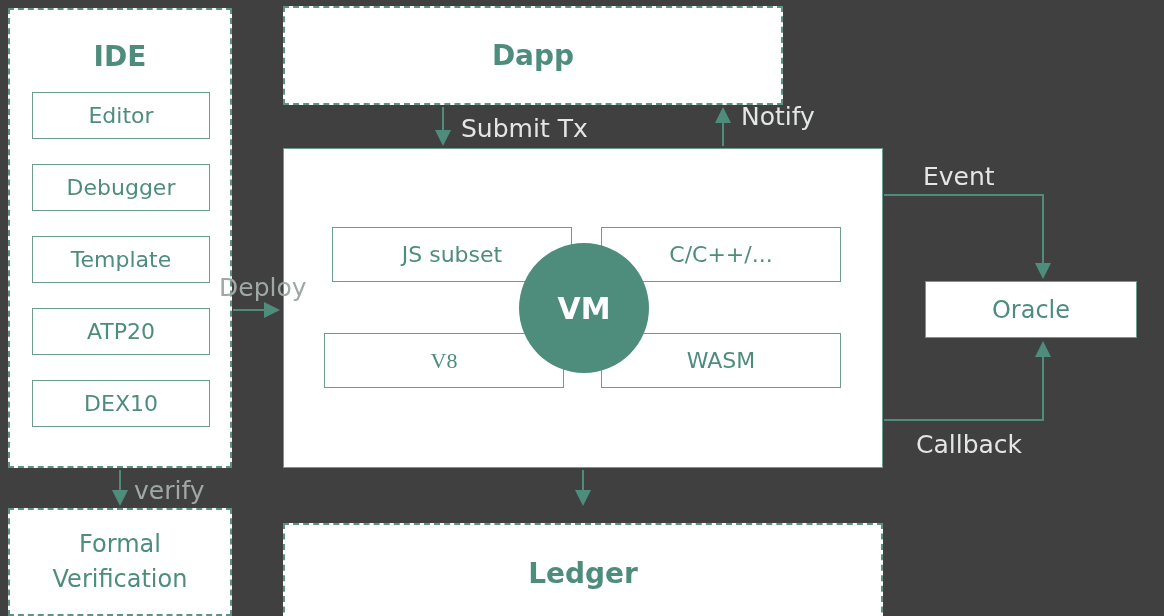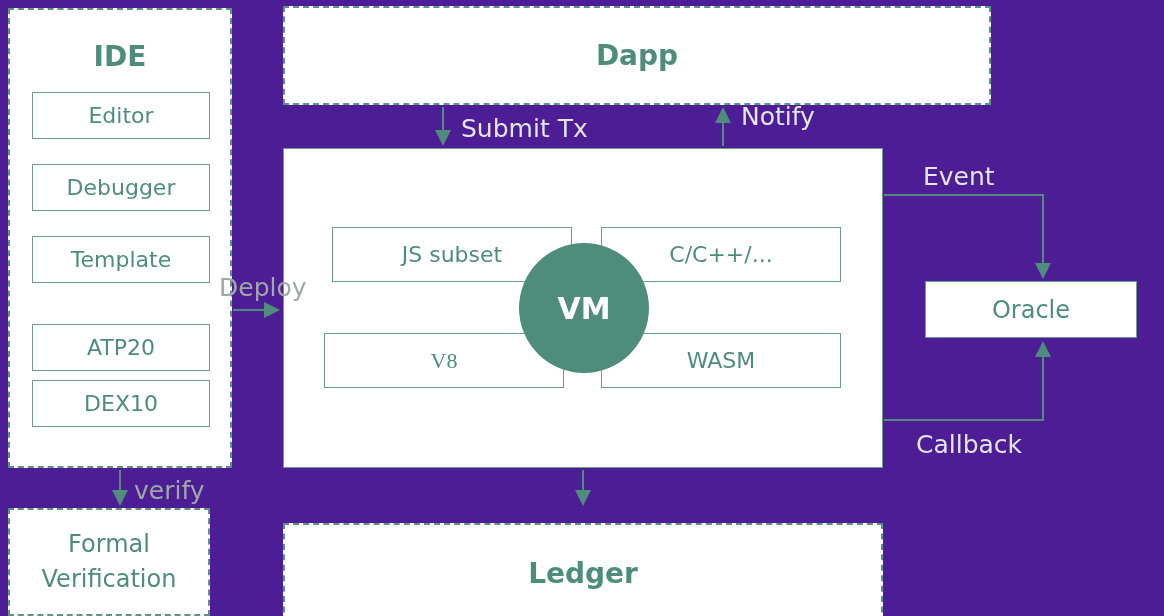--- a/index.html
+++ b/index.html
@@ -3,21 +3,21 @@
 <meta charset="utf-8">
 <style>
   * { margin: 0; padding: 0; box-sizing: border-box; }
   html, body { background: #000; }
   body { font-family: "DejaVu Sans", "Liberation Sans", sans-serif; }
 
   .canvas {
     position: relative;
     width: 1164px;
     height: 616px;
-    background: #4c1d95;
+    background: #404040;
     overflow: hidden;
   }
 
   .box {
     position: absolute;
     background: #ffffff;
   }
   .dashed { border: 2px dashed #5d9384; }
   .solid  { border: 2px solid  #6b9c8d; }
 
@@ -39,21 +39,21 @@
     border: 1.5px solid #6b9c8d;
     background: #fff;
     color: #4e8d7c;
     font-size: 22px;
     display: flex;
     align-items: center;
     justify-content: center;
   }
 
   
-  .dapp-box { left: 283px; top: 6px; width: 708px; height: 99px;
+  .dapp-box { left: 283px; top: 6px; width: 500px; height: 99px;
               display: flex; align-items: center; justify-content: center; }
 
   
   .vm-box { left: 283px; top: 148px; width: 600px; height: 320px; border-width: 1.5px; }
   .module {
     position: absolute;
     width: 240px;
     height: 55px;
     border: 1.5px solid #6b9c8d;
     background: #fff;
@@ -86,21 +86,21 @@
   .oracle-box { left: 925px; top: 281px; width: 212px; height: 57px;
                 color: #4e8d7c; font-size: 24px;
                 display: flex; align-items: center; justify-content: center;
                 border-width: 1.5px; }
 
   
   .ledger-box { left: 283px; top: 508px; width: 600px; height: 100px;
                 display: flex; align-items: center; justify-content: center; margin-top: 15px; }
 
   
-  .formal-box { left: 8px; top: 508px; width: 202px; height: 108px;
+  .formal-box { left: 8px; top: 508px; width: 224px; height: 108px;
                 display: flex; align-items: center; justify-content: center; }
   .formal-title {
     color: #4e8d7c;
     font-size: 24px;
     width: 170px;
     text-align: center;
     line-height: 1.45;
   }
 
   
@@ -127,21 +127,21 @@
 </head>
 <body>
 
 <div class="canvas">
 
   <div class="box dashed ide-box">
     <div class="big-title ide-title">IDE</div>
     <div class="ide-item" style="top:82px">Editor</div>
     <div class="ide-item" style="top:154px">Debugger</div>
     <div class="ide-item" style="top:226px">Template</div>
-    <div class="ide-item" style="top:314px">ATP20</div>
+    <div class="ide-item" style="top:298px">ATP20</div>
     <div class="ide-item" style="top:370px">DEX10</div>
   </div>
 
   <div class="box dashed dapp-box">
     <div class="big-title">Dapp</div>
   </div>
 
   <div class="box solid vm-box">
     <div class="module mod-js">JS subset</div>
     <div class="module mod-cpp">C/C++/...</div>

